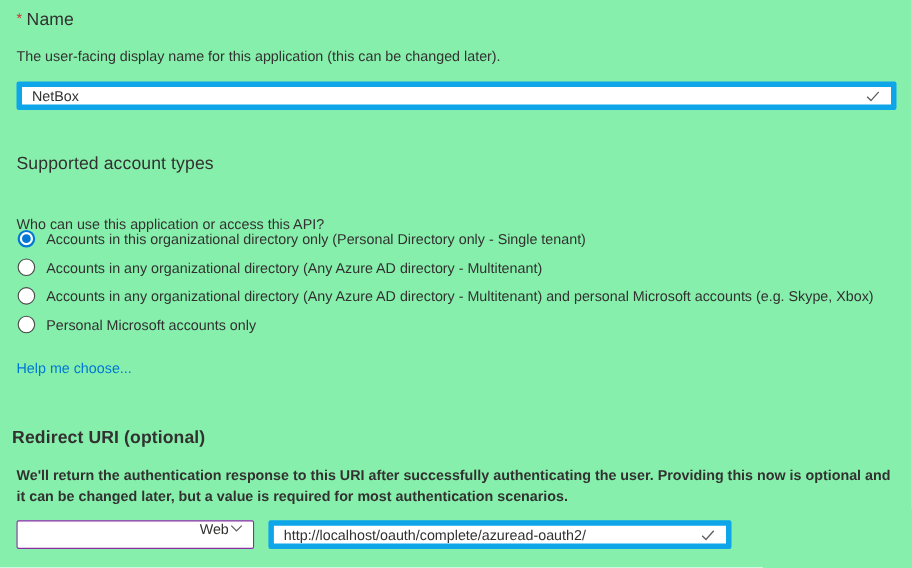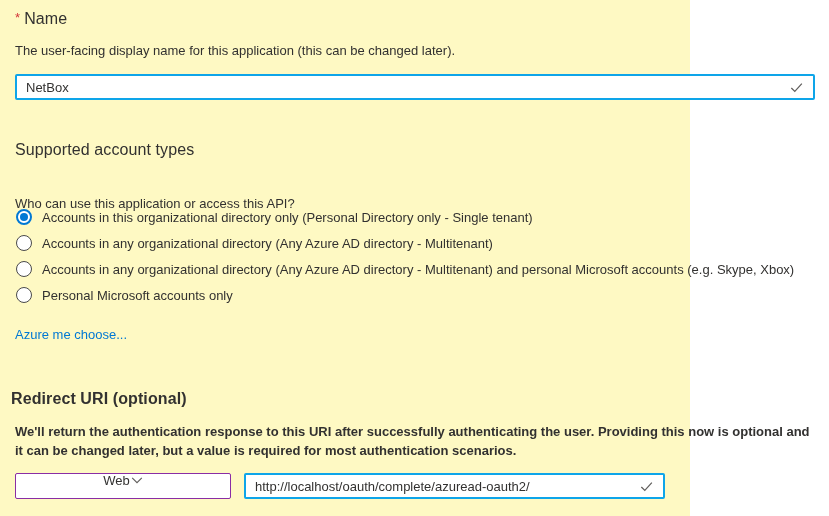--- a/index.html
+++ b/index.html
@@ -6,23 +6,23 @@
   html, body { background: #ffffff; }
   body {
     font-family: "Liberation Sans", sans-serif;
     color: #323130;
     width: 829px;
     height: 516px;
     overflow: hidden;
   }
   #page {
     position: relative;
-    width: 690px;
+    width: 829px;
     height: 516px;
-    background: #fef9c3;
+    background: #86efac;
   }
   .abs { position: absolute; }
 
   .section-title {
     font-size: 16px;
     font-weight: 400;
     color: #323130;
     letter-spacing: 0.1px;
   }
   .required-star {
@@ -33,21 +33,21 @@
     margin-right: 4px;
   }
   .body-text {
     font-size: 13px;
     color: #323130;
   }
   .field-wrap {
     display: flex;
     align-items: center;
     height: 26px;
-    border: 2px solid #0ea5e9;
+    border: 5px solid #0ea5e9;
     border-radius: 2px;
     background: #ffffff;
   }
   .field-wrap input {
     flex: 1;
     height: 100%;
     border: none;
     outline: none;
     background: transparent;
     font-family: "Liberation Sans", sans-serif;
@@ -112,21 +112,21 @@
   }
 
   .controls-row {
     display: flex;
     gap: 13px;
     align-items: center;
   }
   .select-box {
     display: flex;
     align-items: center;
-    justify-content: center;
+    justify-content: flex-end;
     width: 216px;
     height: 26px;
     border: 1px solid #8a2da5;
     border-radius: 2px;
     background: #ffffff;
     padding: 0 8px 12px 9px;
     cursor: pointer;
   }
   .select-box .sel-text { font-size: 13px; color: #323130; }
   .uri-wrap { width: 421px; }
@@ -167,21 +167,21 @@
     <div class="radio-row">
       <span class="radio-outer"></span>
       <span class="radio-label">Accounts in any organizational directory (Any Azure AD directory - Multitenant) and personal Microsoft accounts (e.g. Skype, Xbox)</span>
     </div>
     <div class="radio-row">
       <span class="radio-outer"></span>
       <span class="radio-label">Personal Microsoft accounts only</span>
     </div>
   </div>
 
-  <a class="abs link" style="left:15px; top:327px;">Azure me choose...</a>
+  <a class="abs link" style="left:15px; top:327px;">Help me choose...</a>
 
   <div class="abs section-title" style="left:11px; top:390px;font-weight:bold;">Redirect URI (optional)</div>
 
   <div class="abs para" style="left:15px; top:422px;font-weight:bold;">We'll return the authentication response to this URI after successfully authenticating the user. Providing this now is optional and it can be changed later, but a value is required for most authentication scenarios.</div>
 
   <div class="abs controls-row" style="left:15px; top:473px;">
     <div class="select-box">
       <span class="sel-text">Web</span>
       <span style="display:flex;align-items:center;">
         <svg width="14" height="14" viewBox="0 0 16 16">

